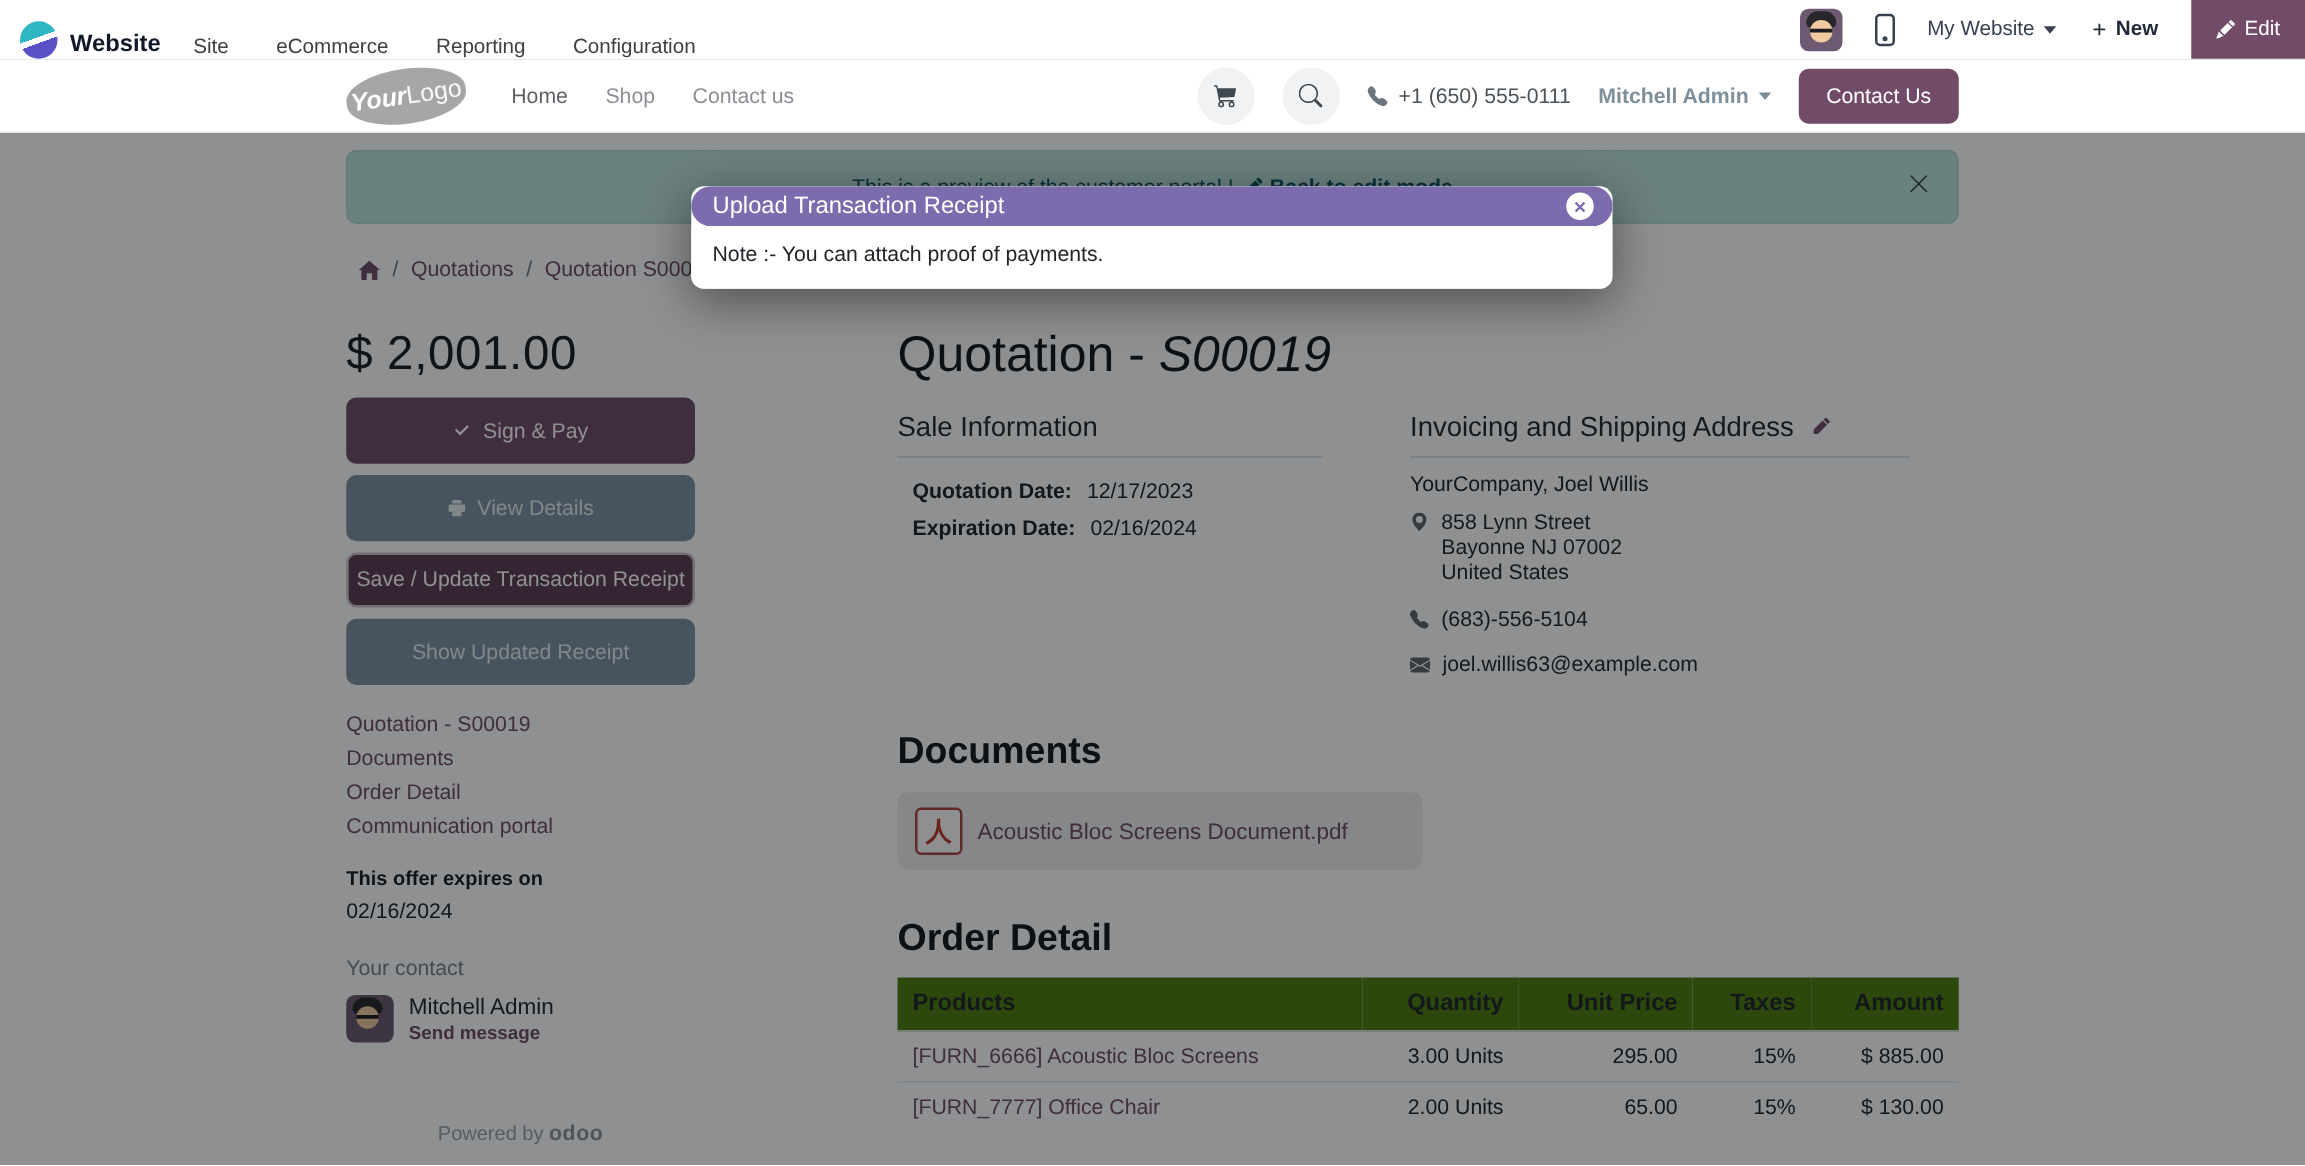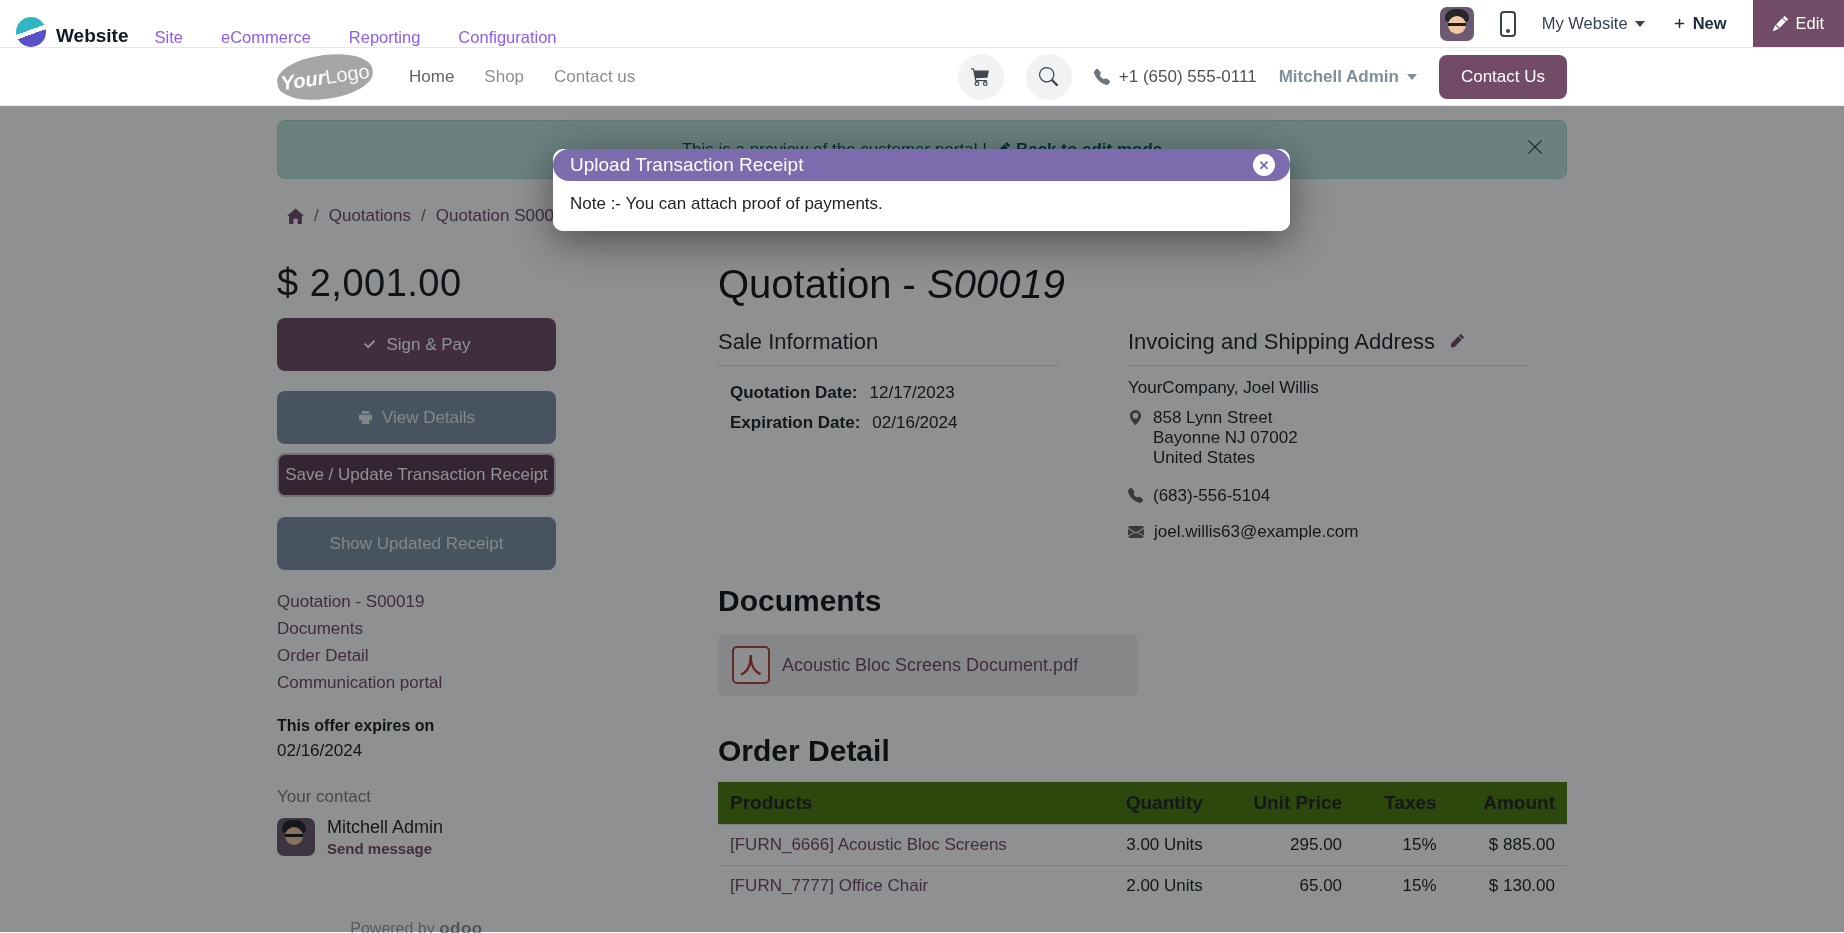--- a/index.html
+++ b/index.html
@@ -7,21 +7,21 @@
     font-family:"Liberation Sans", sans-serif; color:#212529; }
   .page { position:relative; width:1844px; height:933px; }
 
   
   .topbar { height:47px; background:#fff; display:flex; align-items:flex-end;
     padding-left:16px; position:relative; z-index:120; }
   .odoo-logo { width:30px; height:30px; border-radius:50%; position:relative; overflow:hidden;
     background:linear-gradient(160deg,#2fb6c3 44%,#ffffff 44%,#ffffff 56%,#5a50c8 56%); }
   .topbar .brand { font-size:19px; font-weight:bold; color:#111827; margin:0 26px 0 10px; }
   .topbar .menu { display:flex; gap:38px; }
-  .topbar .menu a { font-size:16.5px; color:#8b5cf6; text-decoration:none; }
+  .topbar .menu a { font-size:16.5px; color:#404040; text-decoration:none; }
   .topbar .right { margin-left:auto; display:flex; align-items:center; gap:26px; height:100%; }
   .avatar { width:34px; height:34px; border-radius:7px; background:#6d5a72; position:relative; overflow:hidden; }
   .avatar .hair { position:absolute; top:2px; left:5px; width:24px; height:13px; background:#26262b; border-radius:10px 10px 4px 4px; }
   .avatar .face { position:absolute; top:9px; left:8px; width:18px; height:18px; background:#f0c9a0; border-radius:50%; }
   .avatar .glasses { position:absolute; top:16px; left:8px; width:18px; height:4px; border-top:3px solid #1d1d22; }
   .mobile-ic { width:16px; height:26px; border:2px solid #374151; border-radius:4px; position:relative; }
   .mobile-ic:after { content:""; position:absolute; bottom:2px; left:4px; width:4px; height:4px; border-radius:50%; background:#374151; }
   .mywebsite { font-size:16.5px; color:#374151; display:flex; align-items:center; gap:7px; cursor:pointer; }
   .caret { width:0; height:0; border-left:5px solid transparent; border-right:5px solid transparent; border-top:6px solid #374151; display:inline-block; }
   .newbtn { font-size:16.5px; color:#1f2937; display:flex; align-items:center; gap:5px; font-weight:600; cursor:pointer; }
@@ -61,21 +61,21 @@
   .breadcrumb .sep { color:#6b7280; }
 
   .main-grid { display:grid; grid-template-columns:279px 849px; column-gap:162px; margin-top:36px; }
 
   
   .amount { font-size:38px; font-weight:500; color:#1b1e21; letter-spacing:.5px; }
   .side-buttons { margin-top:13px; display:flex; flex-direction:column; gap:9px; }
   .btn { height:53px; border-radius:8px; font-size:17px; display:flex; align-items:center;
     justify-content:center; gap:9px; cursor:pointer; border:none; width:100%; }
   .btn-primary { background:var(--primary); color:#fff; }
-  .btn-secondary { background:#7e93a5; color:#e8edf1;margin-top:11px; }
+  .btn-secondary { background:#7e93a5; color:#e8edf1; }
   .btn-highlight { background:#5e3d54; color:#fff; border:2px solid #cfc3cb; height:44px; }
   .side-links { margin-top:22px; display:flex; flex-direction:column; gap:7px; }
   .side-links a { font-size:17px; color:var(--primary); text-decoration:none; }
   .expires { margin-top:24px; }
   .expires .lbl { font-size:16px; font-weight:bold; color:#1b1e21; }
   .expires .date { font-size:17px; margin-top:6px; }
   .contact { margin-top:26px; }
   .contact .lbl { font-size:17px; color:#7a8187; }
   .contact-row { display:flex; gap:12px; margin-top:10px; align-items:center; }
   .avatar.big { width:38px; height:38px; }

